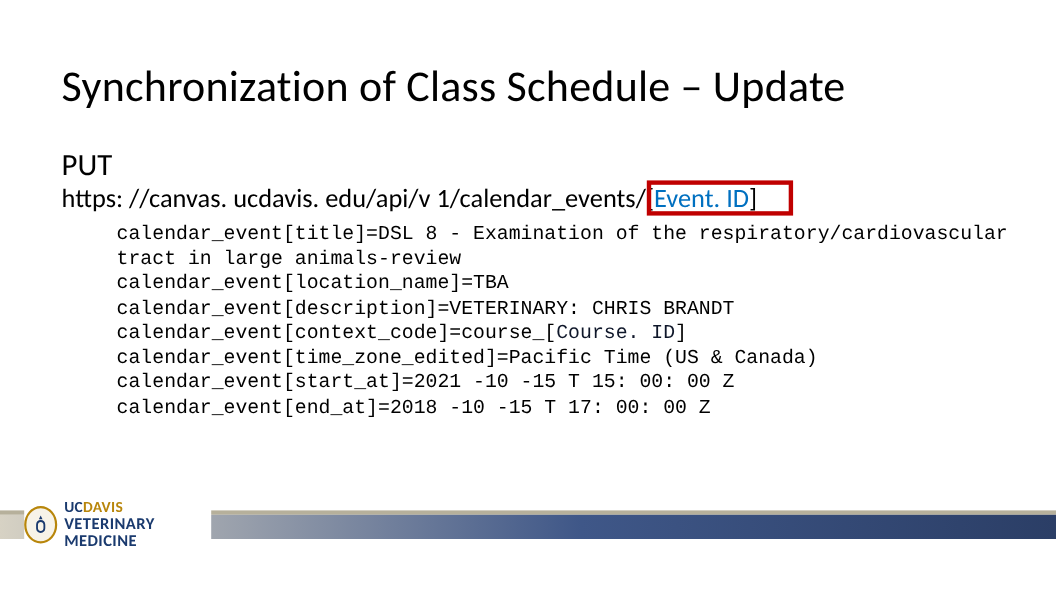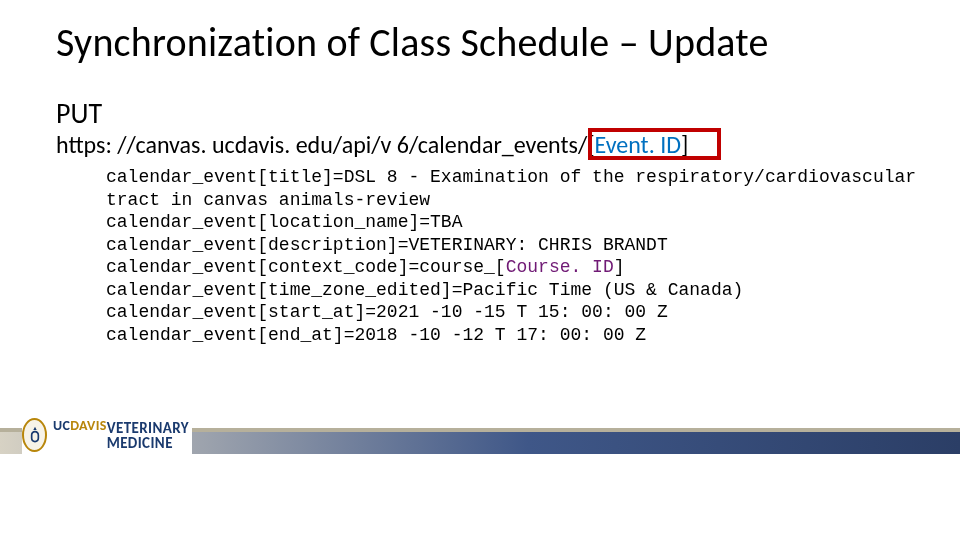--- a/index.html
+++ b/index.html
@@ -1,17 +1,17 @@
 <!DOCTYPE html>
 <html><head>
 <meta charset="utf-8">
 <style>
   * { margin: 0; padding: 0; box-sizing: border-box; }
   html, body { width: 960px; height: 540px; background: #ffffff; font-family: Calibri, "Segoe UI", Arial, sans-serif; color: #000; }
-  .slide { position: relative; width: 960px; height: 488px; }
+  .slide { position: relative; width: 960px; height: 488px; margin-top: 36px; }
   .title { position: absolute; left: 56px; top: 18px; font-size: 40px; font-weight: 400; letter-spacing: 0.2px; }
   .method { position: absolute; left: 56px; top: 96px; font-size: 28px; }
   .url-line { position: absolute; left: 56px; top: 130px; font-size: 24px; white-space: nowrap; }
   .url-base { color: #000; }
   .url-id { color: #0070c0; }
   .highlight-box {
     position: absolute;
     left: 588px;
     top: 128px;
     width: 133px;
@@ -22,21 +22,21 @@
   .params {
     position: absolute;
     left: 106px;
     top: 166px;
     font-family: Consolas, "Courier New", monospace;
     font-size: 18px;
     line-height: 1.25;
     white-space: pre;
     color: #000;
   }
-  .params .cid { color: #701a75; }
+  .params .cid { color: #0f172a; }
   .footer {
     position: absolute;
     left: 0;
     bottom: 26px;
     width: 960px;
     height: 40px;
   }
   .footer-band {
     position: absolute;
     left: 0; right: 0; top: 10px; height: 22px;
@@ -51,53 +51,53 @@
   }
   .logo {
     position: absolute; left: 0; top: 0; display: flex; align-items: center;
   }
   .seal {
     width: 34px; height: 34px; border-radius: 50%; border: 2px solid #b8860b;
     background: #f7f3e8; display: flex; align-items: center; justify-content: center;
     margin-right: 6px;
   }
   .seal svg { width: 20px; height: 20px; }
-  .logo-text { display: flex; flex-direction: row; line-height: 1; }
+  .logo-text { display: flex; flex-direction: column; line-height: 1; }
   .logo-uc { font-size: 14px; font-weight: 700; color: #1a3a6e; letter-spacing: 0.3px; }
   .logo-uc .davis { color: #b8860b; }
   .logo-sub { font-size: 15px; font-weight: 700; color: #1a3a6e; letter-spacing: 0.4px; margin-top: 2px; }
   .tagline {
     position: absolute; right: 22px; top: 8px;
     font-size: 21px; color: #ffffff; font-style: italic;
     font-family: Calibri, "Segoe UI", Arial, sans-serif;
   }
 </style>
 </head>
 <body>
 
 <div class="slide">
 
   <div class="title">Synchronization of Class Schedule – Update</div>
 
   <div class="method">PUT</div>
 
   <div class="url-line">
-    <span class="url-base">https: //canvas. ucdavis. edu/api/v 6/calendar_events/[</span><span class="url-id">Event. ID</span><span class="url-base">]</span>
+    <span class="url-base">https: //canvas. ucdavis. edu/api/v 1/calendar_events/[</span><span class="url-id">Event. ID</span><span class="url-base">]</span>
   </div>
 
   <div class="highlight-box"></div>
 
   <div class="params"><span>calendar_event[title]=DSL 8 - Examination of the respiratory/cardiovascular</span>
-<span>tract in canvas animals-review</span>
+<span>tract in large animals-review</span>
 <span>calendar_event[location_name]=TBA</span>
 <span>calendar_event[description]=VETERINARY: CHRIS BRANDT</span>
 <span>calendar_event[context_code]=course_[</span><span class="cid">Course. ID</span><span>]</span>
 <span>calendar_event[time_zone_edited]=Pacific Time (US &amp; Canada)</span>
 <span>calendar_event[start_at]=2021 -10 -15 T 15: 00: 00 Z</span>
-<span>calendar_event[end_at]=2018 -10 -12 T 17: 00: 00 Z</span></div>
+<span>calendar_event[end_at]=2018 -10 -15 T 17: 00: 00 Z</span></div>
 
   <div class="footer">
     <div class="footer-band-top"></div>
     <div class="footer-band"></div>
     <div class="logo-wrap">
       <div class="logo">
         <div class="seal">
           <svg viewBox="0 0 24 24">
               <path fill="#1a3a6e" d="M12 2l2 4h-4l2-4zm0 5c3 0 5 2 5 5v4c0 3-2 5-5 5s-5-2-5-5v-4c0-3 2-5 5-5zm0 2c-1.7 0-3 1.3-3 3v4c0 1.7 1.3 3 3 3s3-1.3 3-3v-4c0-1.7-1.3-3-3-3z"></path>
             </svg>

